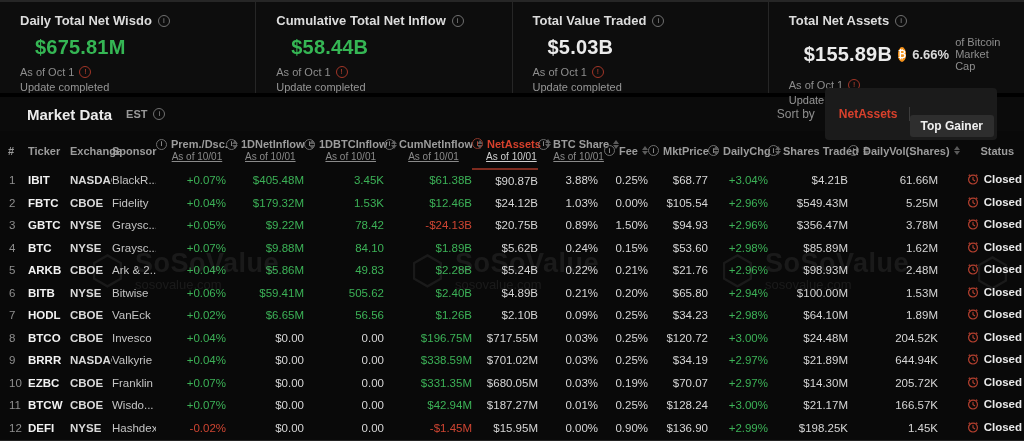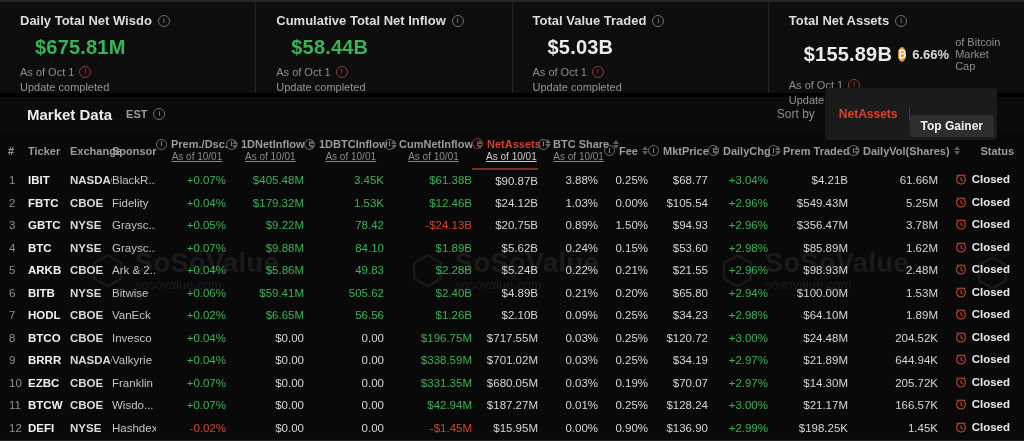--- a/index.html
+++ b/index.html
@@ -78,21 +78,21 @@
     height:22.5px; font-size:11.5px; text-align:right; color:#d6d6d6;
     white-space:nowrap; overflow:hidden; padding:0;
   }
   tbody td.left { text-align:left; }
   tbody td.c-num { color:#8f8f8f; padding-left:9px; }
   tbody td.c-ticker { font-weight:700; color:#f2f2f2; }
   tbody td.c-exchange { font-weight:600; color:#dadada; }
   tbody td.c-sponsor { color:#c4c4c4; }
   tbody td.pos { color:#3cb257;margin-top:32px; }
   tbody td.neg { color:#cf4532; }
-  tbody td.c-status { padding-right:14px;text-decoration:underline; }
+  tbody td.c-status { padding-right:2px;text-decoration:underline; }
   .status-wrap { display:inline-flex; align-items:center; gap:5px; }
   .status-label { font-weight:700; font-size:11.5px; color:#e8e8e8; }
   .bottom-line { position:absolute; left:0; bottom:0; width:1024px; height:1px; background:#232323; }
   
   .wm {
     position:absolute; display:flex; align-items:center; gap:10px;
     color:rgba(255,255,255,.07); pointer-events:none; z-index:5;
   }
   .wm-logo { font-size:40px; line-height:1; }
   .wm-text1 { font-size:27px; font-weight:700; letter-spacing:.5px; }
@@ -315,21 +315,21 @@
               <span class="hlabel">DailyChg</span>
               <span class="caret">
                 <i class="up"></i>
                 <i class="dn"></i>
               </span>
             </div>
           </div></th>
         <th><div class="hwrap">
             <div class="hline1">
               <span class="ii" style="width: 11px; height: 11px; font-size: 7px;">i</span>
-              <span class="hlabel">Prem Traded</span>
+              <span class="hlabel">Shares Traded</span>
               <span class="caret">
                 <i class="up"></i>
                 <i class="dn"></i>
               </span>
             </div>
           </div></th>
         <th><div class="hwrap">
             <div class="hline1">
               <span class="ii" style="width: 11px; height: 11px; font-size: 7px;">i</span>
               <span class="hlabel">DailyVol(Shares)</span>
@@ -452,21 +452,21 @@
         <td class="c-ticker left">ARKB</td>
         <td class="c-exchange left">CBOE</td>
         <td class="c-sponsor left">Ark &amp; 2...</td>
         <td class="c-prem pos">+0.04%</td>
         <td class="c-net1d pos">$5.86M</td>
         <td class="c-btc1d pos">49.83</td>
         <td class="c-cum pos">$2.28B</td>
         <td class="c-assets">$5.24B</td>
         <td class="c-share">0.22%</td>
         <td class="c-fee">0.21%</td>
-        <td class="c-price">$21.55</td>
+        <td class="c-price">$21.76</td>
         <td class="c-chg pos">+2.96%</td>
         <td class="c-traded">$98.93M</td>
         <td class="c-vol">2.48M</td>
         <td class="c-status"><span class="status-wrap">
             <svg width="12" height="12" viewBox="0 0 12 12">
               <circle cx="6" cy="6.6" r="4.4" stroke="#b5402f" stroke-width="1.2" fill="none"></circle>
               <path d="M6 4.4v2.4l1.7 1" stroke="#b5402f" stroke-width="1.1" fill="none" stroke-linecap="round"></path>
               <path d="M1.7 2.8 3 1.6 M10.3 2.8 9 1.6" stroke="#b5402f" stroke-width="1.2"></path>
             </svg>
             <span class="status-label">Closed</span>

